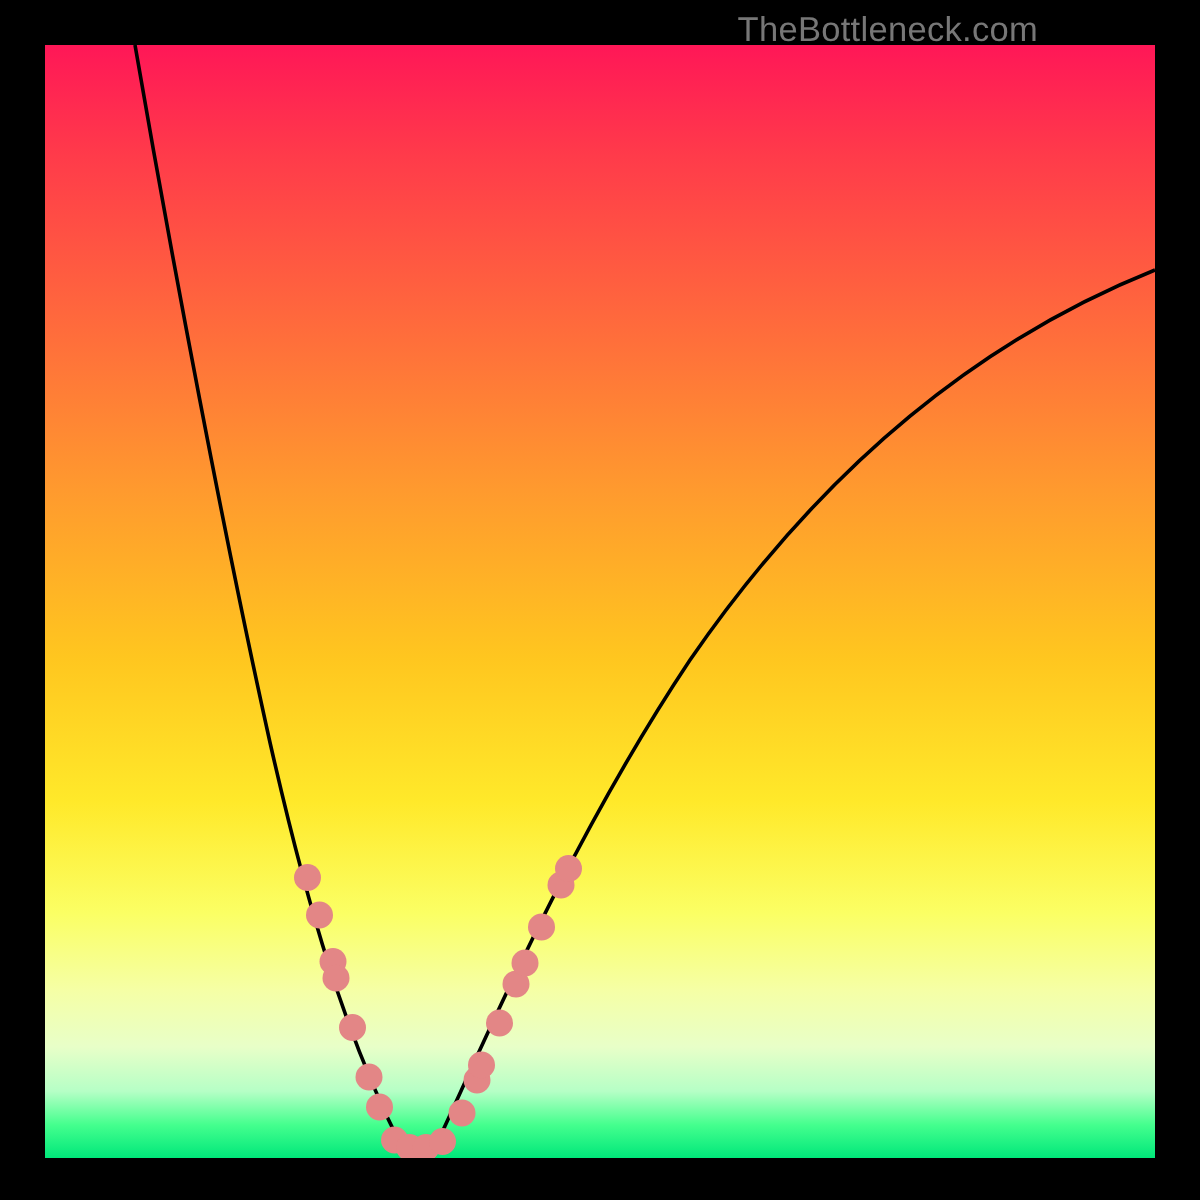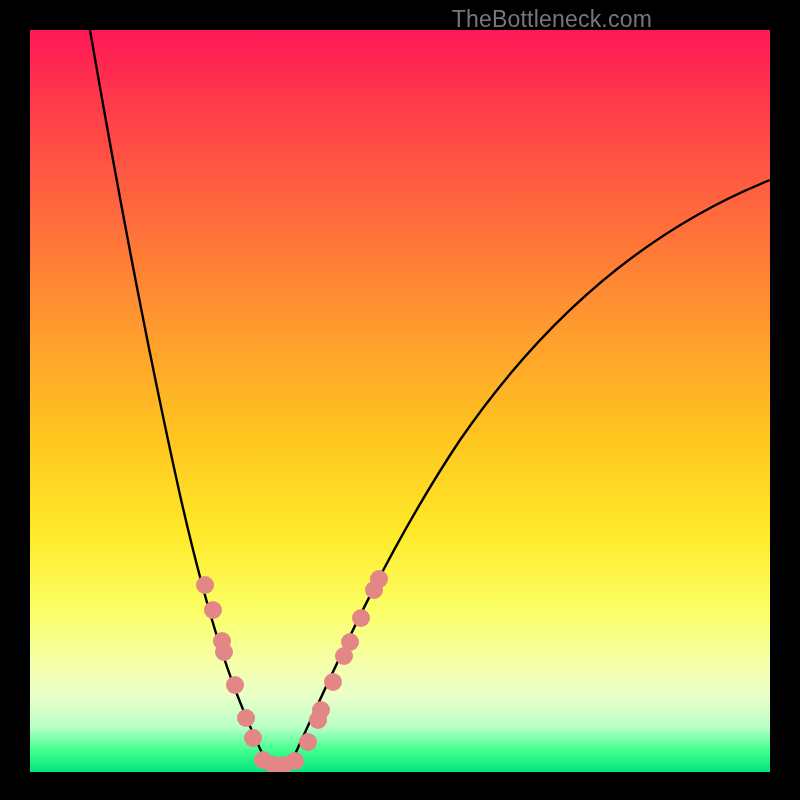--- a/index.html
+++ b/index.html
@@ -8,20 +8,21 @@
     width: 800px;
     height: 800px;
     background: #000;
     overflow: hidden;
   }
   .frame {
     position: relative;
     width: 672px;
     height: 800px;
     background: #000;
+    padding-left: 40px;
   }
   .watermark {
     position: absolute;
     top: 6px;
     right: 20px;
     color: #777;
     font-family: Arial, Helvetica, sans-serif;
     font-size: 23px;
     letter-spacing: 0.2px;
     z-index: 3;

